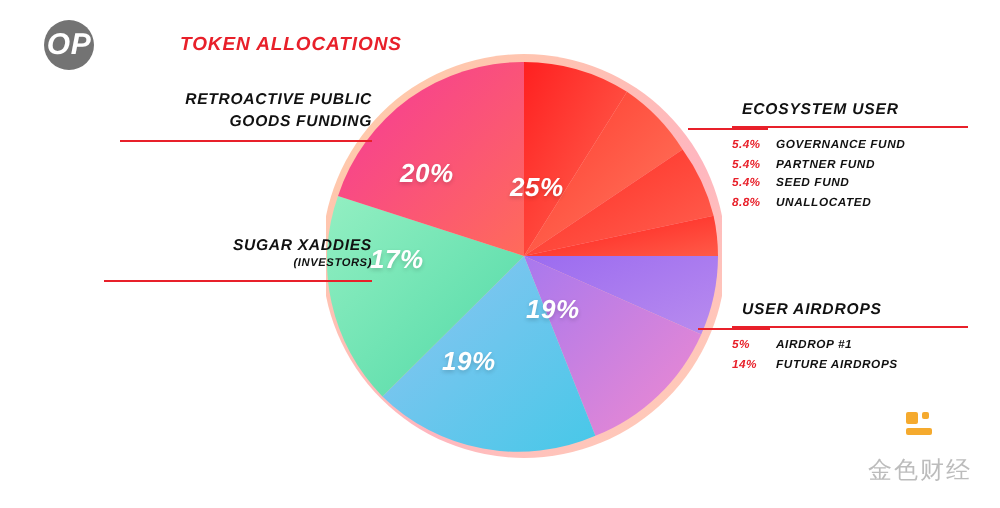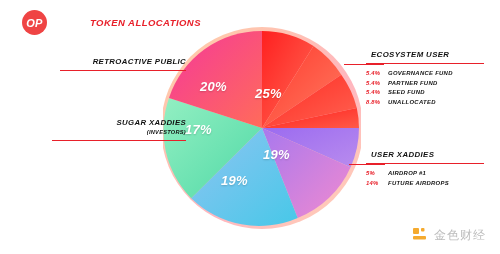--- a/index.html
+++ b/index.html
@@ -8,23 +8,23 @@
     background:#ffffff;
     font-family:"Liberation Sans", sans-serif;
     position:relative;
   }
   #stage { position:absolute; inset:0; width:500px; height:254px; background:#fff; }
 
   
   .header { position:absolute; left:22px; top:10px; display:flex; align-items:center; gap:7px; }
   .op-badge {
     width:25px; height:25px; border-radius:50%;
-    background:#ef4444; color:#fff;
+    background:#737373; color:#fff;
     display:flex; align-items:center; justify-content:center;
-    font-size:11px; font-weight:bold; font-style:italic; letter-spacing:.3px;
+    font-size:15px; font-weight:bold; font-style:italic; letter-spacing:.3px;
   }
   .header-title {
     color:#E8202A; font-size:9.5px; font-weight:bold; font-style:italic;
     letter-spacing:.45px; white-space:nowrap;margin-left:36px;
   }
 
   
   .pie-wrap { position:absolute; left:163px; top:22px; width:198px; height:212px; }
   .pie-svg { display:block; width:198px; height:212px; }
   .slice-label {
@@ -44,21 +44,21 @@
     letter-spacing:.35px; line-height:1.45; white-space:nowrap;
   }
   .cl-sub {
     color:#111; font-size:5.6px; font-weight:bold; font-style:italic;
     letter-spacing:.3px; line-height:1.5; white-space:nowrap;
   }
   .rule-left {
     height:1px; background:#E8202A; margin-top:3px; margin-left:auto;
   }
 
-  .co-retro { left:58px;  top:56px;  width:128px; }
+  .co-retro { left:58px;  top:44px;  width:128px; }
   .co-retro .rule-left { width:126px; }
   .co-sugar { left:50px;  top:117px; width:136px; }
   .co-sugar .rule-left { width:134px; }
   .co-core  { left:50px;  top:180px; width:136px; }
   .co-core  .rule-left { width:134px; }
 
   
   .legend { position:absolute; }
   .lg-title {
     color:#111; font-size:7.8px; font-weight:bold; font-style:italic;
@@ -75,21 +75,21 @@
   .lg-air { left:366px; top:150px; width:120px; }
   .lg-air .lg-title { padding-left:5px; }
   .lg-air .rule-right { width:118px; }
 
   
   .conn { position:absolute; height:1px; background:#E8202A; }
   .conn-eco { left:344px; top:64px;  width:40px; }
   .conn-air { left:349px; top:164px; width:36px; }
 
   
-  .watermark { position:absolute; right:14px; bottom:10px; display:flex; align-items:center; gap:5px; opacity:.95; }
+  .watermark { position:absolute; right:14px; bottom:10px; display:flex; align-items:center; gap:5px; opacity:.95;flex-direction:column; }
   .wm-mark { width:17px; height:17px; position:relative; }
   .wm-text { color:#B9B9B9; font-size:12px; letter-spacing:1px; font-family:"DejaVu Sans", sans-serif; }
 </style>
 </head>
 <body>
 
 <div id="stage">
 
   <div class="header">
     <div class="op-badge">OP</div>
@@ -161,20 +161,21 @@
 
     <div class="slice-label sl-eco">25%</div>
     <div class="slice-label sl-retro">20%</div>
     <div class="slice-label sl-air">19%</div>
     <div class="slice-label sl-core">19%</div>
     <div class="slice-label sl-sugar">17%</div>
   </div>
 
   <div class="callout-left co-retro">
     <div class="cl-title">RETROACTIVE PUBLIC</div>
+    <div class="cl-title">GOODS FUNDING</div>
     <div class="rule-left"></div>
   </div>
 
   <div class="callout-left co-sugar">
     <div class="cl-title">SUGAR XADDIES</div>
     <div class="cl-sub">(INVESTORS)</div>
     <div class="rule-left"></div>
   </div>
 
 
@@ -196,21 +197,21 @@
       <span class="lg-pct">5.4%</span>
       <span class="lg-name">SEED FUND</span>
     </div>
     <div class="lg-row">
       <span class="lg-pct">8.8%</span>
       <span class="lg-name">UNALLOCATED</span>
     </div>
   </div>
 
   <div class="legend lg-air">
-    <div class="lg-title">USER XADDIES</div>
+    <div class="lg-title">USER AIRDROPS</div>
     <div class="rule-right"></div>
     <div class="lg-row">
       <span class="lg-pct">5%</span>
       <span class="lg-name">AIRDROP #1</span>
     </div>
     <div class="lg-row">
       <span class="lg-pct">14%</span>
       <span class="lg-name">FUTURE AIRDROPS</span>
     </div>
   </div>

